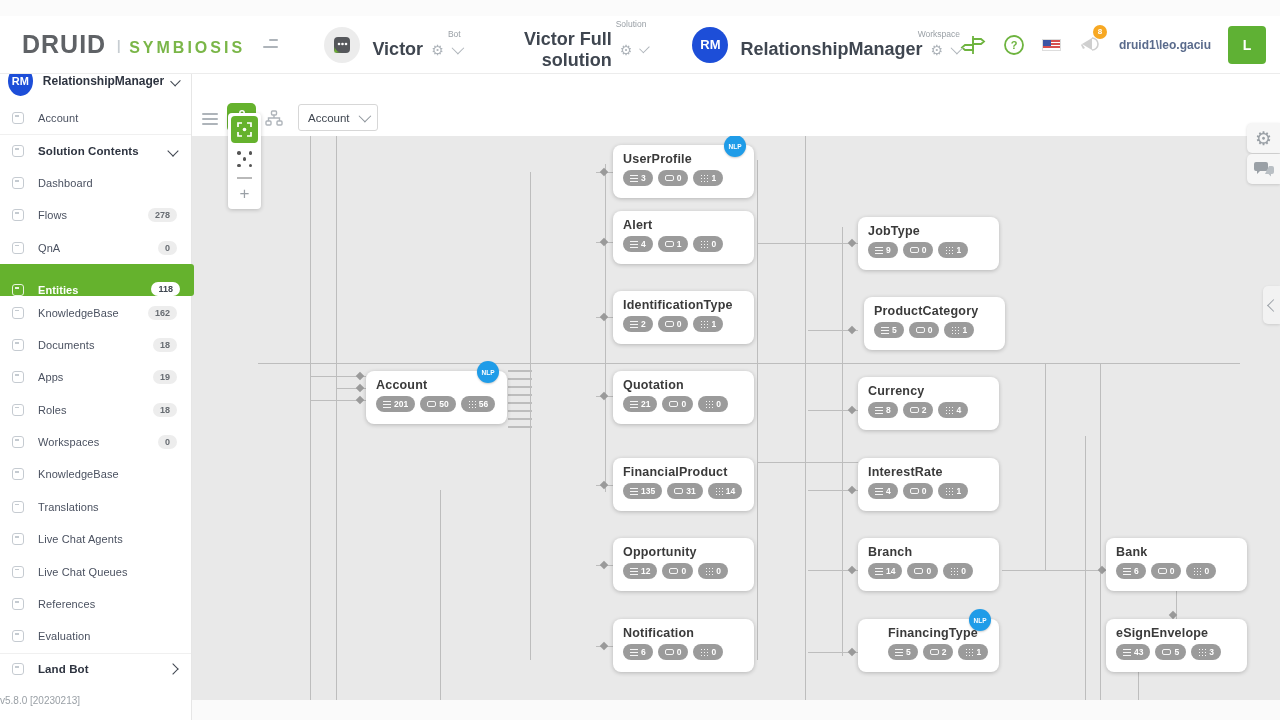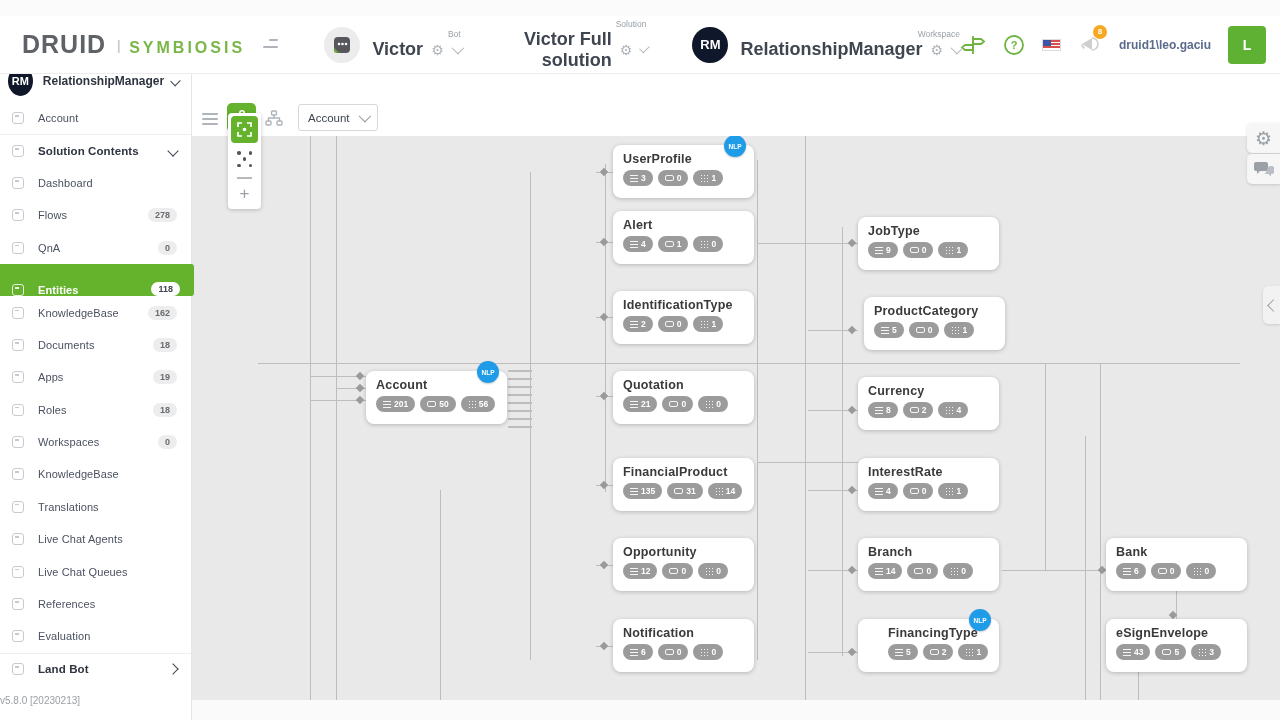--- a/index.html
+++ b/index.html
@@ -16,21 +16,21 @@
   .burger i:nth-child(1){ left:6px; right:0; top:2px; }
   .burger i:nth-child(2){ left:0; right:0; top:9px; }
   .selector { display:flex; align-items:center; margin-left:46px; }
   .avatar-bot { width:36px; height:36px; border-radius:50%; background:#ececec; display:flex; align-items:center; justify-content:center; }
   .sel-text { margin-left:12px; }
   .sel-label { font-size:8.5px; color:#9aa0a6; }
   .sel-value-row { display:flex; align-items:center; gap:8px; }
   .sel-value { font-size:18px; font-weight:bold; color:#3f4650; }
   .gear { color:#aeb4ba; font-size:14px; line-height:1; cursor:pointer; }
   .chev { width:9px; height:9px; border-right:1.7px solid #aeb4ba; border-bottom:1.7px solid #aeb4ba; transform:rotate(45deg) translateY(-2px); cursor:pointer; }
-  .avatar-rm { width:36px; height:36px; border-radius:50%; background:#0f172a; color:#fff; font-size:13px; font-weight:bold; display:flex; align-items:center; justify-content:center; }
+  .avatar-rm { width:36px; height:36px; border-radius:50%; background:#1d4ed8; color:#fff; font-size:13px; font-weight:bold; display:flex; align-items:center; justify-content:center; }
   .hdr-right { margin-left:auto; display:flex; align-items:center; gap:17px; margin-right:14px; }
   .hicon { color:#6eb43f; cursor:pointer; display:flex; }
   .flag { width:19px; height:12px; background:repeating-linear-gradient(#d64f4f 0 1.6px,#fff 1.6px 3.2px); position:relative; border:0.5px solid #ddd; cursor:pointer; }
   .flag::before { content:""; position:absolute; left:0; top:0; width:8px; height:6px; background:#3c55a5; }
   .bell-wrap { position:relative; cursor:pointer; }
   .badge-orange { position:absolute; top:-7px; right:-5px; background:#f7a823; color:#fff; width:14px; height:14px; border-radius:50%; font-size:8px; font-weight:bold; display:flex; align-items:center; justify-content:center; }
   .username { font-size:12px; color:#5a6b8c; font-weight:bold; }
   .lbtn { width:38px; height:38px; background:#5fb134; border-radius:4px; color:#fff; font-size:14px; font-weight:bold; display:flex; align-items:center; justify-content:center; cursor:pointer; }
 
   

